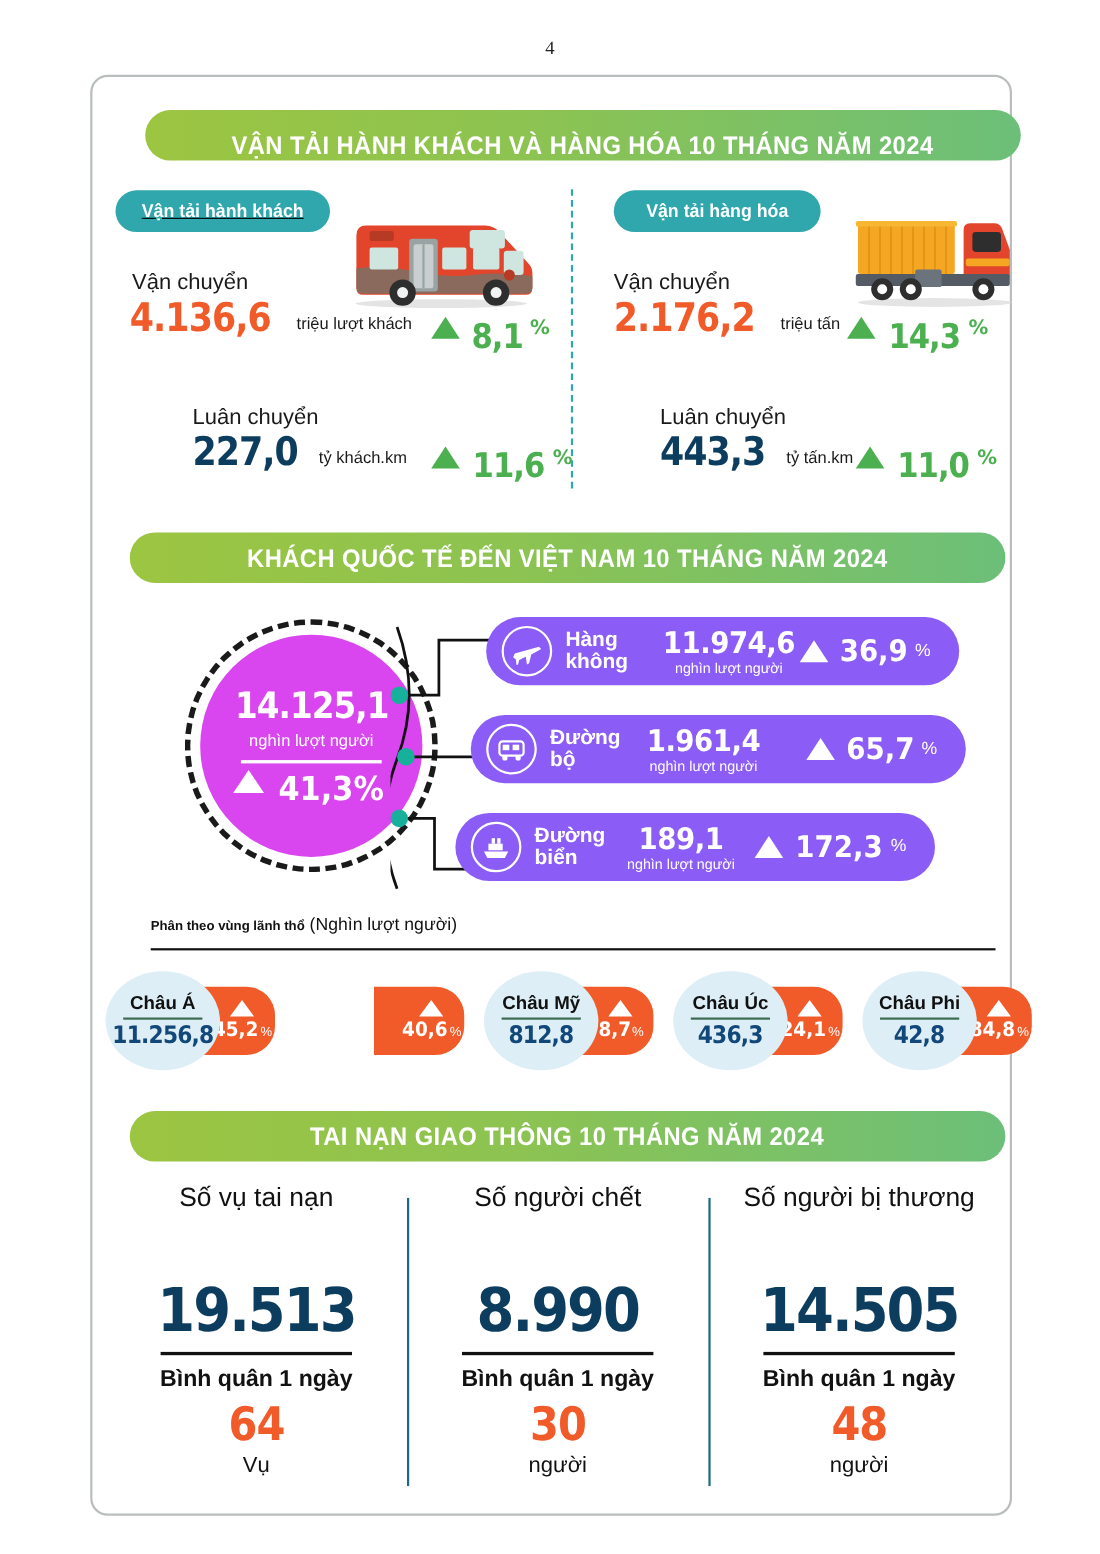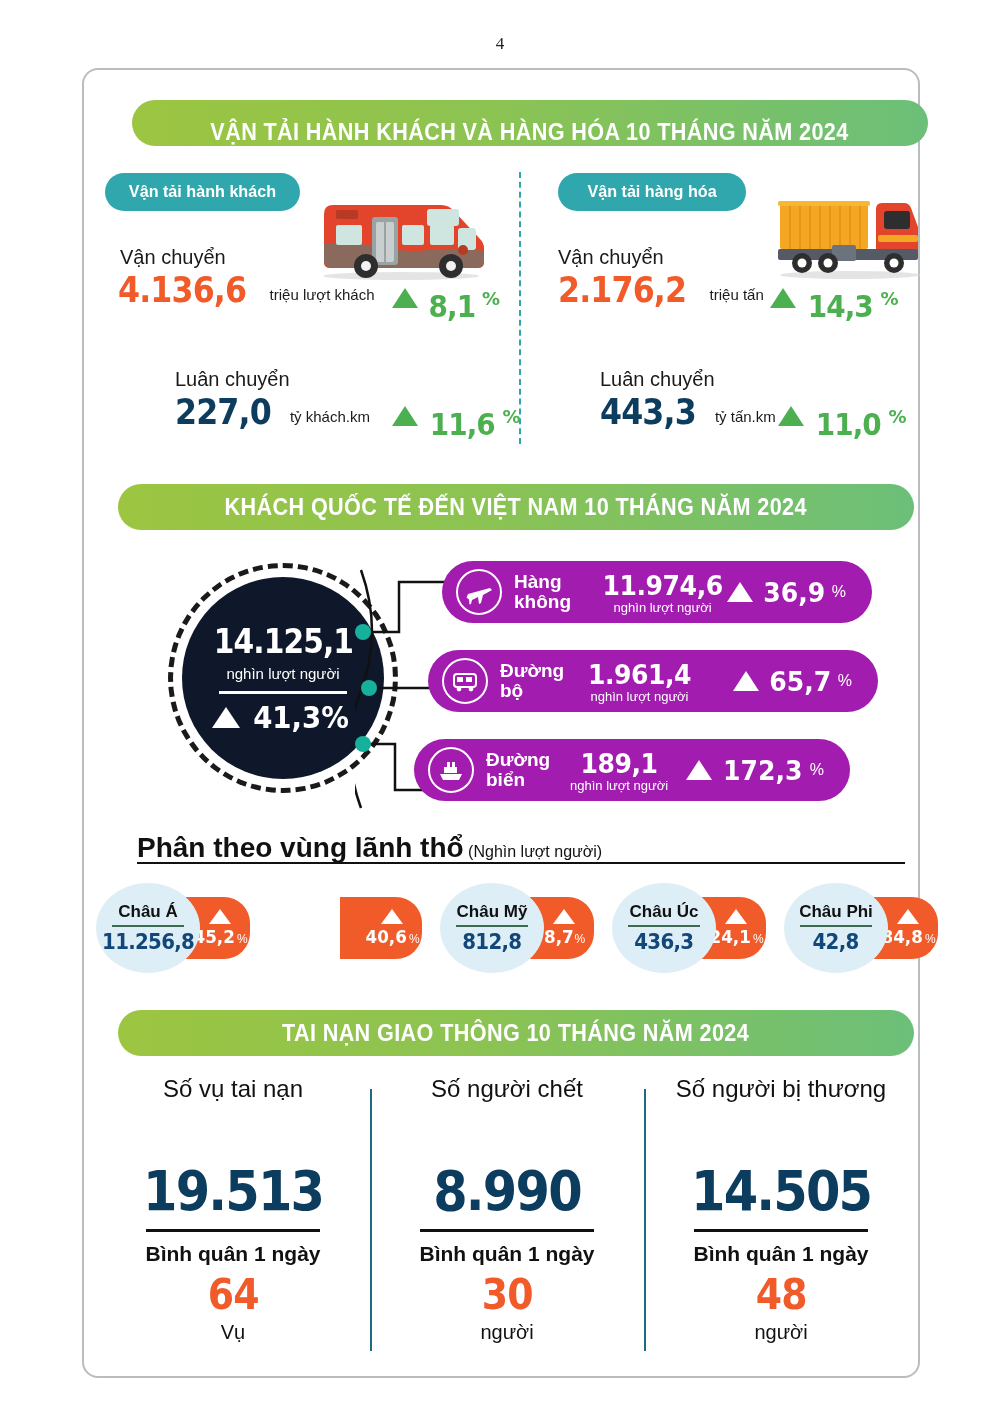--- a/index.html
+++ b/index.html
@@ -42,21 +42,21 @@
   
   .teal-pill {
     position: absolute; height: 38px; border-radius: 19px;
     background: #2fa7ad; display: flex; align-items: center;
     justify-content: center; padding: 0 20px;
   }
   .teal-pill span {
     color: #fff; font-weight: bold; font-size: 17px; white-space: nowrap;
     transform: scaleX(.95);
   }
-  #pill-passenger { left: 105px; top: 173px; width: 195px; }
+  #pill-passenger { left: 105px; top: 173px; width: 195px; text-decoration: underline; }
   #pill-freight   { left: 558px; top: 173px; width: 188px; }
 
   .divider-dashed {
     position: absolute; left: 519px; top: 172px;
     width: 0; height: 272px;
     border-left: 2px dashed #2fa7ad;
   }
 
   
   .vehicle { position: absolute; }
@@ -110,51 +110,51 @@
 
   
   #visitor-circle-wrap { position: absolute; left: 168px; top: 563px; width: 230px; height: 230px; }
   .dashed-ring {
     position: absolute; inset: 0;
     border: 5px dashed #1a1a1a; border-radius: 50%;
   }
   .orange-circle {
     position: absolute; left: 14px; top: 14px;
     width: 202px; height: 202px; border-radius: 50%;
-    background: #0f172a;
+    background: #d946ef;
     display: flex; flex-direction: column;
     align-items: center; justify-content: center;
     color: #fff;
   }
   .orange-circle .big {
     font-size: 33px; font-weight: bold;
     font-family: "DejaVu Sans", sans-serif;
     letter-spacing: -1px; transform: scaleX(.9);
   }
   .orange-circle .sub { font-size: 15px; margin-top: 4px; }
   .circle-rule { width: 128px; height: 3px; background: #fff; margin: 9px 0 6px; }
-  .circle-growth { display: flex; align-items: center; gap: 9px; }
+  .circle-growth { display: flex; gap: 9px; }
   .circle-growth .tri {
     width: 0; height: 0;
     border-left: 14px solid transparent;
     border-right: 14px solid transparent;
     border-bottom: 21px solid #fff;
   }
   .circle-growth .num {
     font-size: 30px; font-weight: bold;
     font-family: "DejaVu Sans", sans-serif; transform: scaleX(.92);
   }
 
   
   #connector { position: absolute; left: 355px; top: 560px; }
 
   
   .mode-bar {
     position: absolute; height: 62px; border-radius: 31px;
-    background: #a21caf; display: flex; align-items: center;
+    background: #8b5cf6; display: flex; align-items: center;
     padding-left: 14px; color: #fff;
   }
   #mode-air  { left: 442px; top: 561px; width: 430px; }
   #mode-road { left: 428px; top: 650px; width: 450px; }
   #mode-sea  { left: 414px; top: 739px; width: 436px; }
 
   .mode-icon {
     width: 46px; height: 46px; border-radius: 50%;
     border: 2.5px solid #fff; flex: none;
     display: flex; align-items: center; justify-content: center;
@@ -181,21 +181,21 @@
     border-bottom: 20px solid #fff;
   }
   .mode-growth .num {
     font-size: 27px; font-weight: bold;
     font-family: "DejaVu Sans", sans-serif; transform: scaleX(.93);
   }
   .mode-growth .pct { font-size: 16px; margin-left: -4px; }
 
   
   #region-heading { position: absolute; left: 137px; top: 832px; white-space: nowrap; }
-  #region-heading .strong { font-size: 28px; font-weight: bold; color: #111; }
+  #region-heading .strong { font-size: 12px; font-weight: bold; color: #111; }
   #region-heading .light  { font-size: 16px; color: #111; }
   #region-rule {
     position: absolute; left: 137px; top: 862px;
     width: 768px; height: 2px; background: #111;
   }
 
   #region-row { position: absolute; left: 96px; top: 883px; width: 820px; height: 90px; }
   .region-item { position: absolute; width: 152px; height: 90px; }
   .region-circle {
     position: absolute; left: 0; top: 0;

